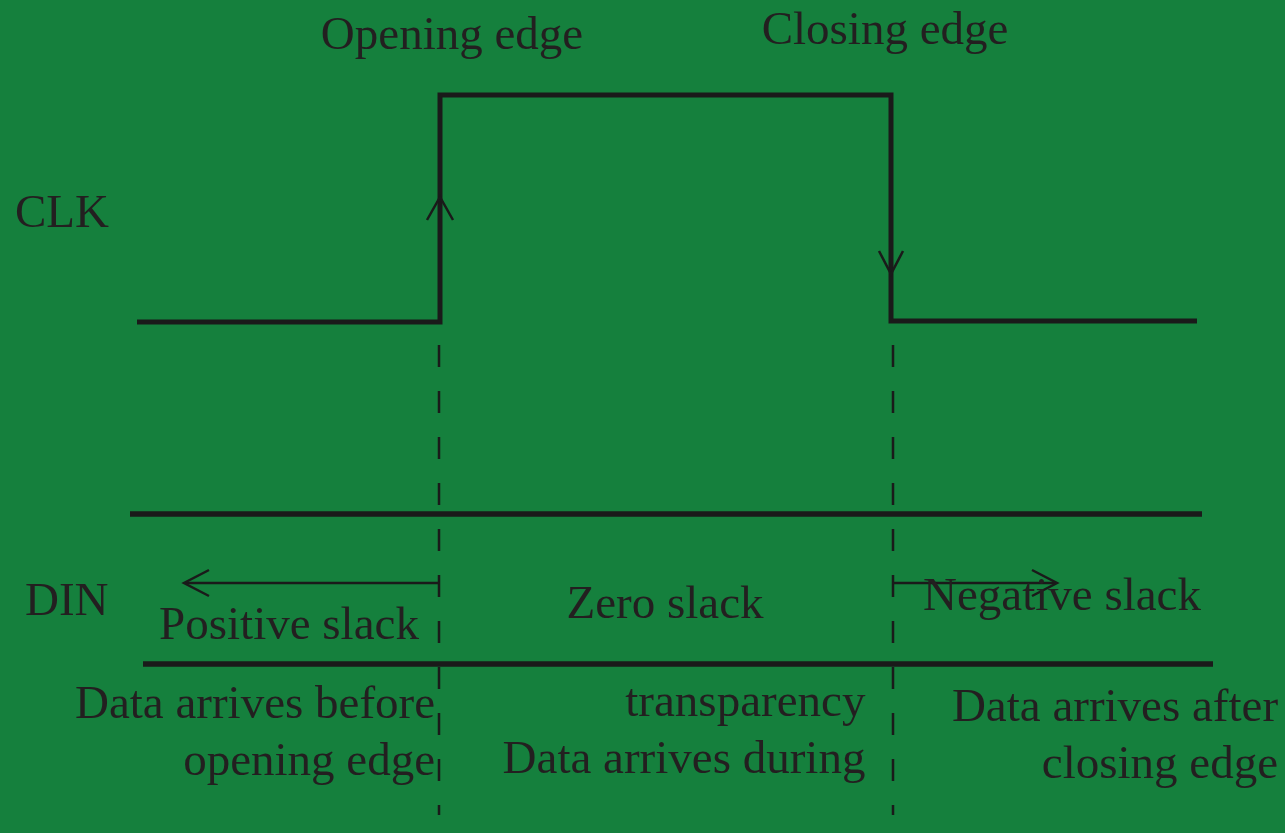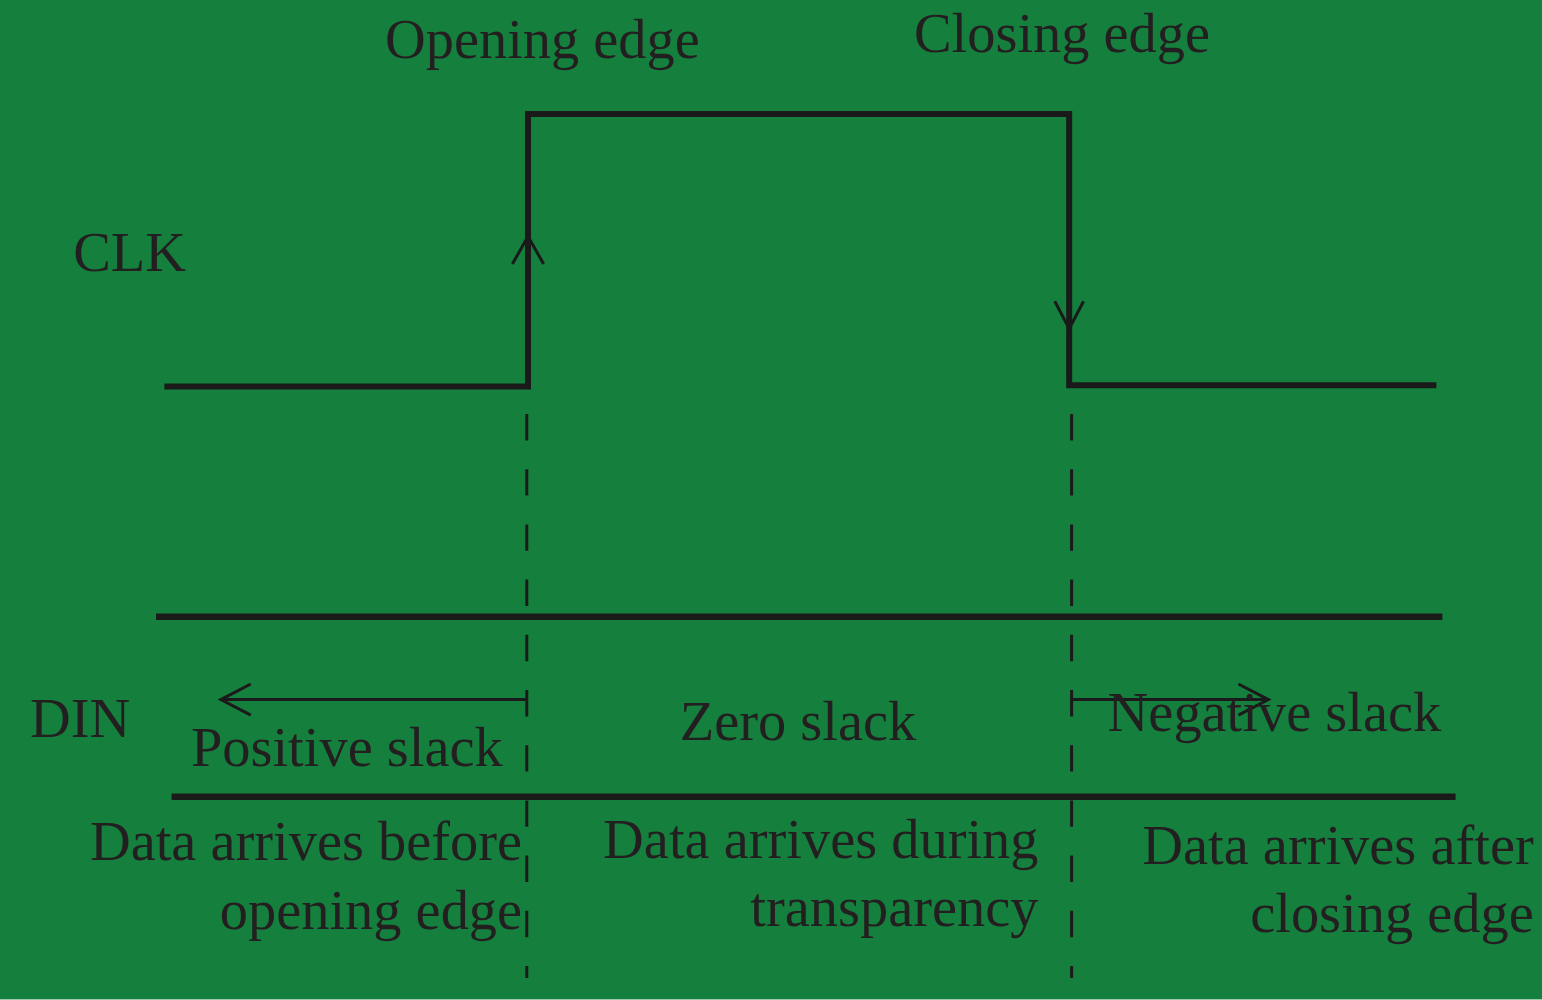--- a/index.html
+++ b/index.html
@@ -67,38 +67,38 @@
     <path d="M209,570 L184,583 L209,596" fill="none" stroke="#1a1a1a" stroke-width="2.5"></path>
 
     <line x1="893" y1="583" x2="1055" y2="583" stroke="#1a1a1a" stroke-width="2.5"></line>
     <path d="M1032,570 L1057,583 L1032,596" fill="none" stroke="#1a1a1a" stroke-width="2.5"></path>
   </svg>
 
   <div class="lbl centered" style="left:452px; top:10px;">Opening edge</div>
 
   <div class="lbl centered" style="left:885px; top:5px;">Closing edge</div>
 
-  <div class="lbl" style="left:15px; top:188px;margin-left:46px;">CLK</div>
+  <div class="lbl" style="left:15px; top:188px;">CLK</div>
 
   <div class="lbl" style="left:25px; top:576px;">DIN</div>
 
   <div class="lbl centered" style="left:665px; top:579px;">Zero slack</div>
 
   <div class="lbl centered" style="left:289px; top:600px;">Positive slack</div>
 
   <div class="lbl centered" style="left:1062px; top:571px;">Negative slack</div>
 
   <div class="caption" style="left:255px; top:674px;">
     <div>Data arrives before</div>
     <div>opening edge</div>
   </div>
 
   <div class="caption" style="left:684px; top:672px;">
+    <div>transparency</div>
     <div>Data arrives during</div>
-    <div>transparency</div>
   </div>
 
   <div class="caption" style="left:1115px; top:677px;">
     <div>Data arrives after</div>
     <div>closing edge</div>
   </div>
 
 </div>
 
 </body></html>

